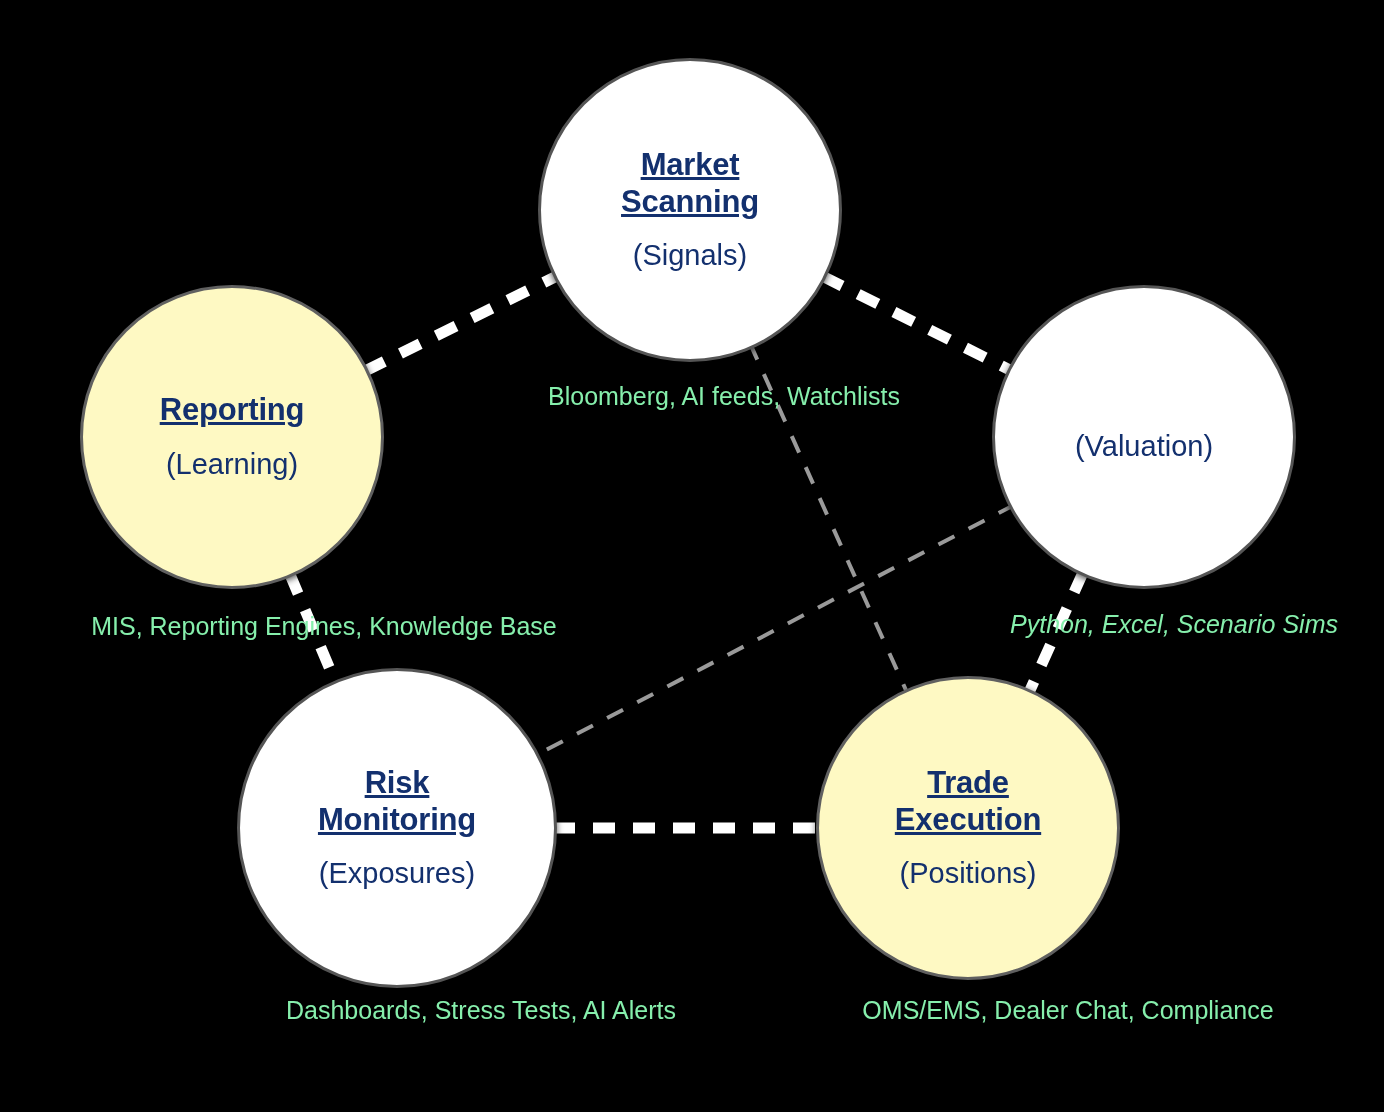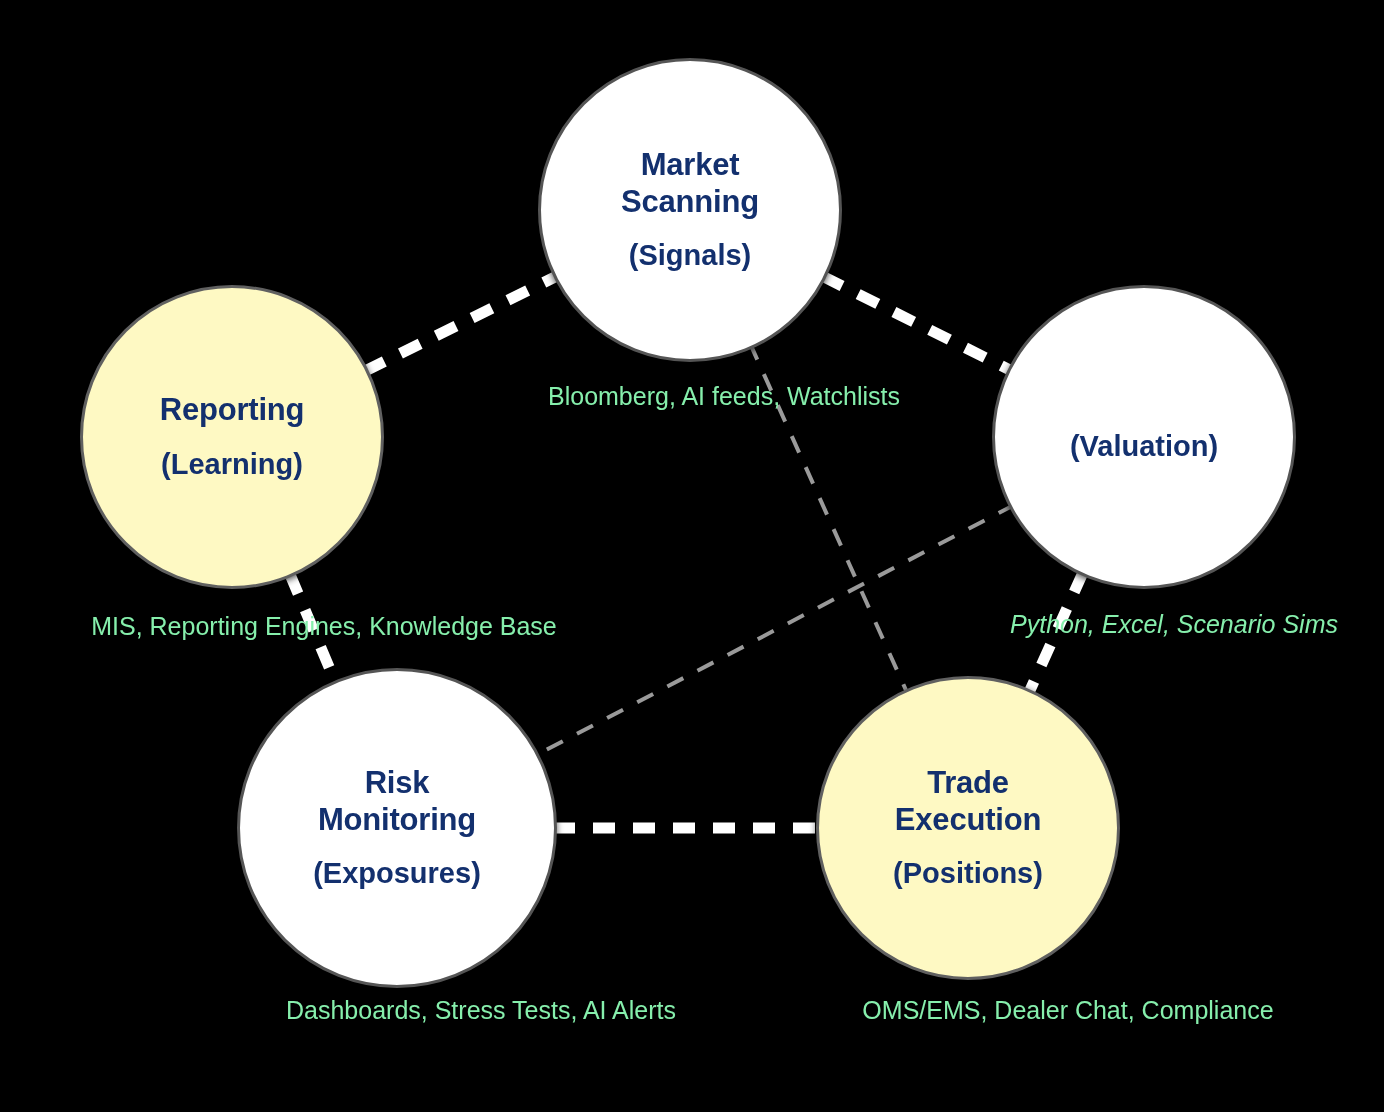--- a/index.html
+++ b/index.html
@@ -28,24 +28,25 @@
   .node.white{background:#ffffff;}
   .node.gray{background:#fef9c3;border-color:#606060;}
 
   .node .title{
     color:#13306e;
     font-weight:bold;
     font-size:31px;
     line-height:1.18;
     letter-spacing:-0.2px;
     white-space:pre-line;
+    text-decoration:underline;
   }
   .node .subtitle{
     color:#13306e;
-    font-weight:bold;
+    font-weight:normal;
     font-size:29px;
     line-height:1.2;
     margin-top:18px;
   }
 
   .caption{
     position:absolute;
     color:#86efac;
     font-size:25px;
     line-height:1.2;

